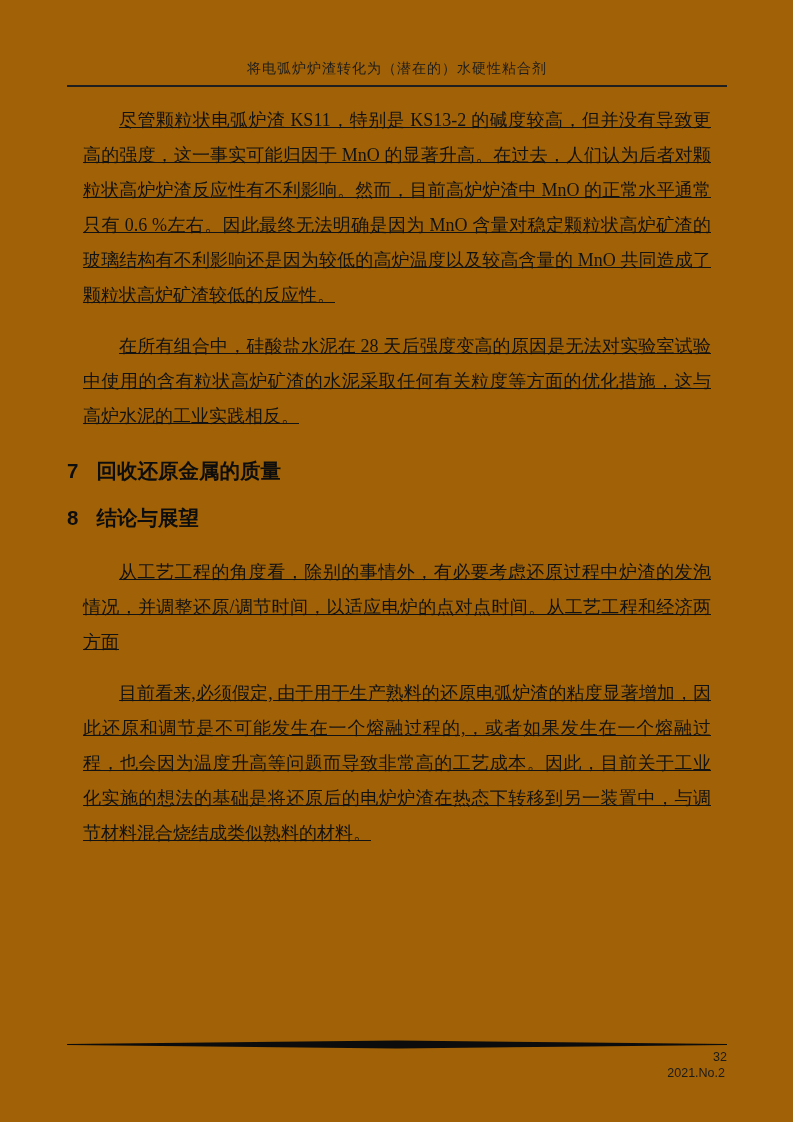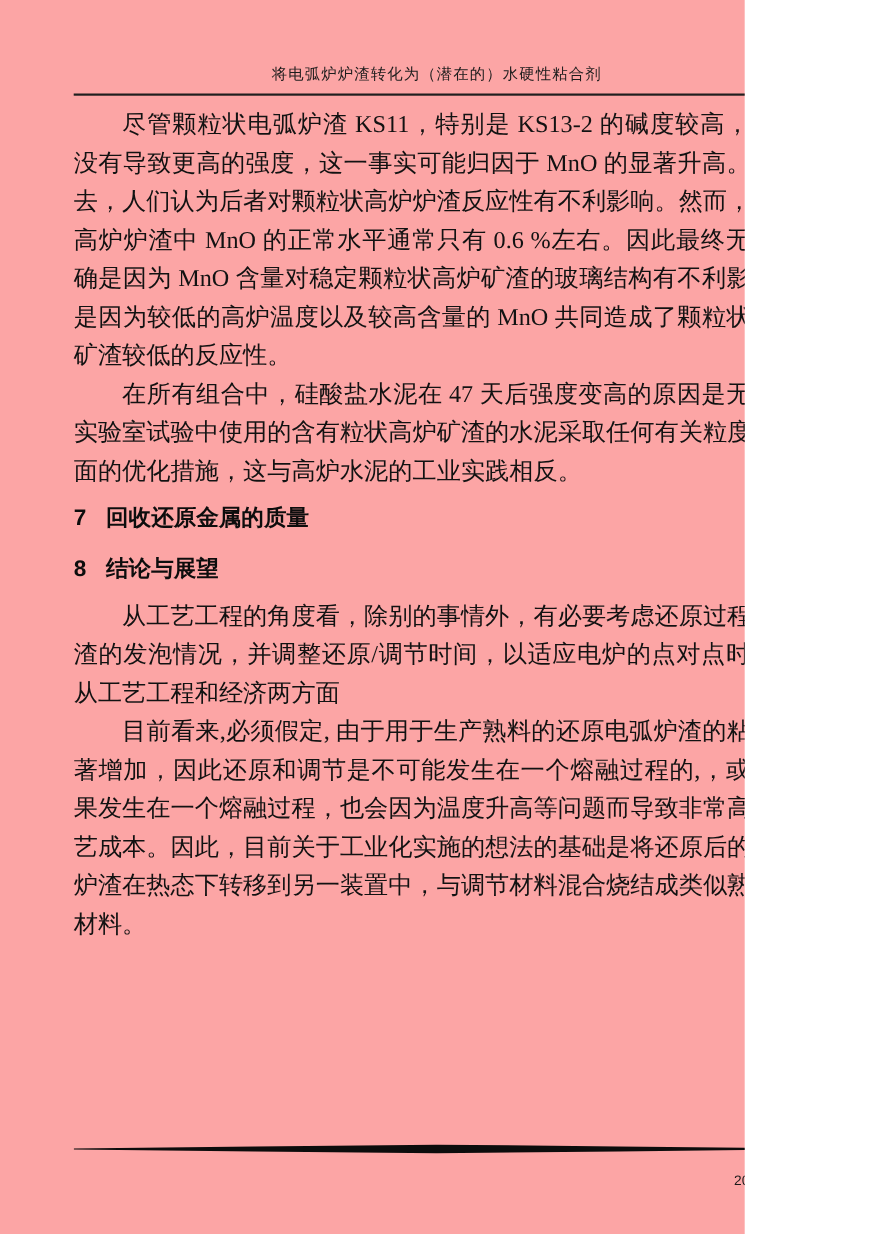--- a/index.html
+++ b/index.html
@@ -1,20 +1,20 @@
 <!DOCTYPE html>
 <html><head>
 <meta charset="utf-8">
 <style>
   html, body { margin: 0; padding: 0; background: #ffffff; }
   .page {
     position: relative;
-    width: 677px;
+    width: 793px;
     height: 1122px;
-    background: #fca5a5;
+    background: #a16207;
     font-family: "Liberation Serif", "DejaVu Serif", serif;
     color: #161616;
     overflow: hidden;
   }
   .content {
     position: absolute;
     left: 67px;
     top: 0;
     width: 660px;
   }
@@ -31,27 +31,28 @@
   .header-rule {
     margin-top: 5px;
     border: 0;
     border-top: 2px solid #1f1f1f;
     height: 0;
   }
   .body-text {
     margin-top: 6px;
   }
   .para {
-    margin: 0;
-    font-size: 22px;
+    margin: 16px;
+    font-size: 18px;
     line-height: 35px;
     text-align: justify;
     text-align-last: left;
     text-indent: 2em;
     color: #121212;
+    text-decoration: underline;
   }
   .section-heading {
     margin: 5px 0 3px 0;
     font-size: 20.5px;
     line-height: 42px;
     font-weight: bold;
     color: #0d0d0d;
     font-family: "Liberation Sans", "DejaVu Sans", sans-serif;
   }
   .section-heading .sec-num { display: inline-block; }
@@ -88,21 +89,21 @@
 <div class="page">
   <div class="content">
     <div class="header">
       <div class="header-title">将电弧炉炉渣转化为（潜在的）水硬性粘合剂</div>
       <hr class="header-rule">
     </div>
 
     <div class="body-text" id="doc-body">
 
     <p class="para">尽管颗粒状电弧炉渣 KS11，特别是 KS13-2 的碱度较高，但并没有导致更高的强度，这一事实可能归因于 MnO 的显著升高。在过去，人们认为后者对颗粒状高炉炉渣反应性有不利影响。然而，目前高炉炉渣中 MnO 的正常水平通常只有 0.6 %左右。因此最终无法明确是因为 MnO 含量对稳定颗粒状高炉矿渣的玻璃结构有不利影响还是因为较低的高炉温度以及较高含量的 MnO 共同造成了颗粒状高炉矿渣较低的反应性。</p>
-        <p class="para">在所有组合中，硅酸盐水泥在 47 天后强度变高的原因是无法对实验室试验中使用的含有粒状高炉矿渣的水泥采取任何有关粒度等方面的优化措施，这与高炉水泥的工业实践相反。</p>
+        <p class="para">在所有组合中，硅酸盐水泥在 28 天后强度变高的原因是无法对实验室试验中使用的含有粒状高炉矿渣的水泥采取任何有关粒度等方面的优化措施，这与高炉水泥的工业实践相反。</p>
         <h2 class="section-heading"><span class="sec-num">7</span><span class="sec-title">回收还原金属的质量</span></h2>
         <h2 class="section-heading"><span class="sec-num">8</span><span class="sec-title">结论与展望</span></h2>
         <p class="para">从工艺工程的角度看，除别的事情外，有必要考虑还原过程中炉渣的发泡情况，并调整还原/调节时间，以适应电炉的点对点时间。从工艺工程和经济两方面</p>
         <p class="para">目前看来,必须假定, 由于用于生产熟料的还原电弧炉渣的粘度显著增加，因此还原和调节是不可能发生在一个熔融过程的,，或者如果发生在一个熔融过程，也会因为温度升高等问题而导致非常高的工艺成本。因此，目前关于工业化实施的想法的基础是将还原后的电炉炉渣在热态下转移到另一装置中，与调节材料混合烧结成类似熟料的材料。</p>
       </div>
   </div>
 
   <div class="footer">
     <svg class="footer-rule-svg" viewBox="0 0 660 9" preserveAspectRatio="none" aria-hidden="true">
       <polygon points="0,4 165,2.2 330,0.6 495,2.2 660,4 660,5 495,6.8 330,8.4 165,6.8 0,5" fill="#0c0c0c"></polygon>

